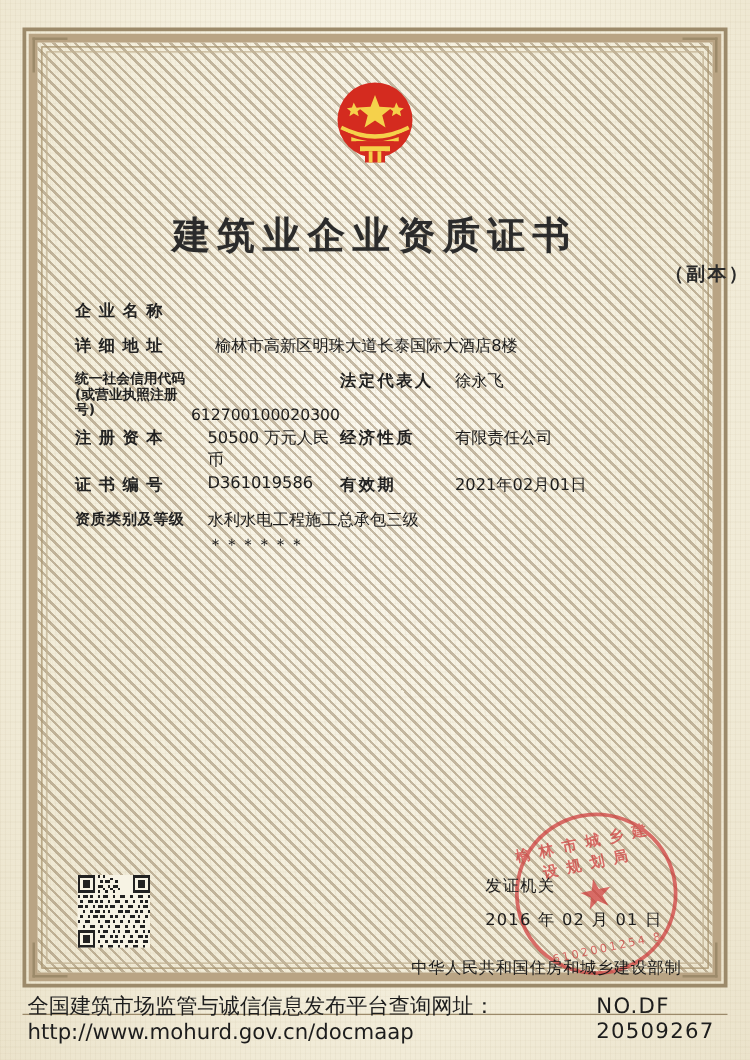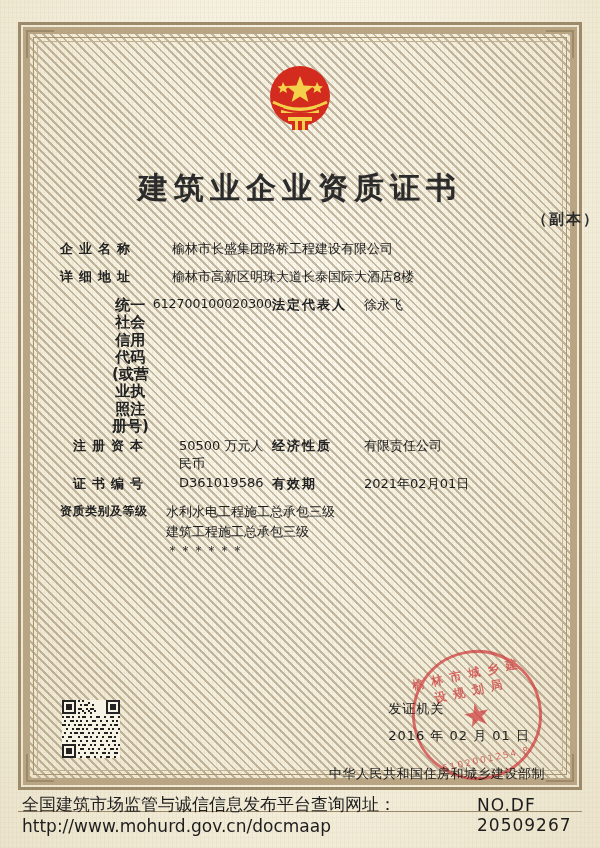--- a/index.html
+++ b/index.html
@@ -113,38 +113,36 @@
     margin-bottom: 2px;
   }
   .lbl {
     font-family: "DejaVu Sans", "Liberation Sans", sans-serif;
     font-size: 13px;
     font-weight: bold;
     color: #222;
     white-space: nowrap;
   }
   .lbl.w1 { width: 112px; letter-spacing: 6px; }
-  .lbl.w2 { width: 106px; letter-spacing: 6px; margin-left: 13px; }
+  .lbl.w2 { width: 106px; letter-spacing: 6px; }
   .val {
     font-family: "DejaVu Sans", "Liberation Sans", sans-serif;
     font-size: 13px;
     color: #1d1d1d;
     flex: 1;
   }
-  .val.small { font-size: 12.5px; }
+  .val.small { font-size: 12.5px; margin-top: 28px; }
   .lbl-small {
     width: 106px;
     line-height: 1.15;
     font-family: "DejaVu Sans", "Liberation Sans", sans-serif;
-    font-size: 15px;
+    font-size: 11px;
     font-weight: bold;
     color: #222;
-    text-align: center;
     padding-top: 1px;
-    margin-left: 48px;
   }
   .half-left { display: flex; width: 212px; }
   .half-right { display: flex; flex: 1; }
   .lbl-r {
     width: 92px;
     font-family: "DejaVu Sans", "Liberation Sans", sans-serif;
     font-size: 13px;
     font-weight: bold;
     color: #222;
     letter-spacing: 2px;
@@ -310,21 +308,20 @@
     </svg>
   </div>
 
   <div class="title">建筑业企业资质证书</div>
   <div class="subtitle">（副本）</div>
 
   <div class="fields">
 
     <div class="row">
       <div class="lbl w1">企业名称</div>
-      <div class="val">榆林市长盛集团路桥工程建设有限公司</div>
     </div>
 
     <div class="row">
       <div class="lbl w1">详细地址</div>
       <div class="val">榆林市高新区明珠大道长泰国际大酒店8楼</div>
     </div>
 
     <div class="row">
       <div class="half-left">
         <div class="lbl-small">
@@ -358,21 +355,20 @@
       <div class="half-right">
         <div class="lbl-r">有效期</div>
         <div class="val-r">2021年02月01日</div>
       </div>
     </div>
 
     <div class="row">
       <div class="qual-lbl">资质类别及等级</div>
       <div class="qual-list">
         <div>水利水电工程施工总承包三级</div>
-        <div>建筑工程施工总承包三级</div>
         <div>＊＊＊＊＊＊</div>
       </div>
     </div>
   </div>
 
   <div class="seal">
     <div class="arc-top">榆林市城乡建设规划局</div>
     <div class="star">★</div>
     <div class="arc-bottom">6102001254 8</div>
   </div>

